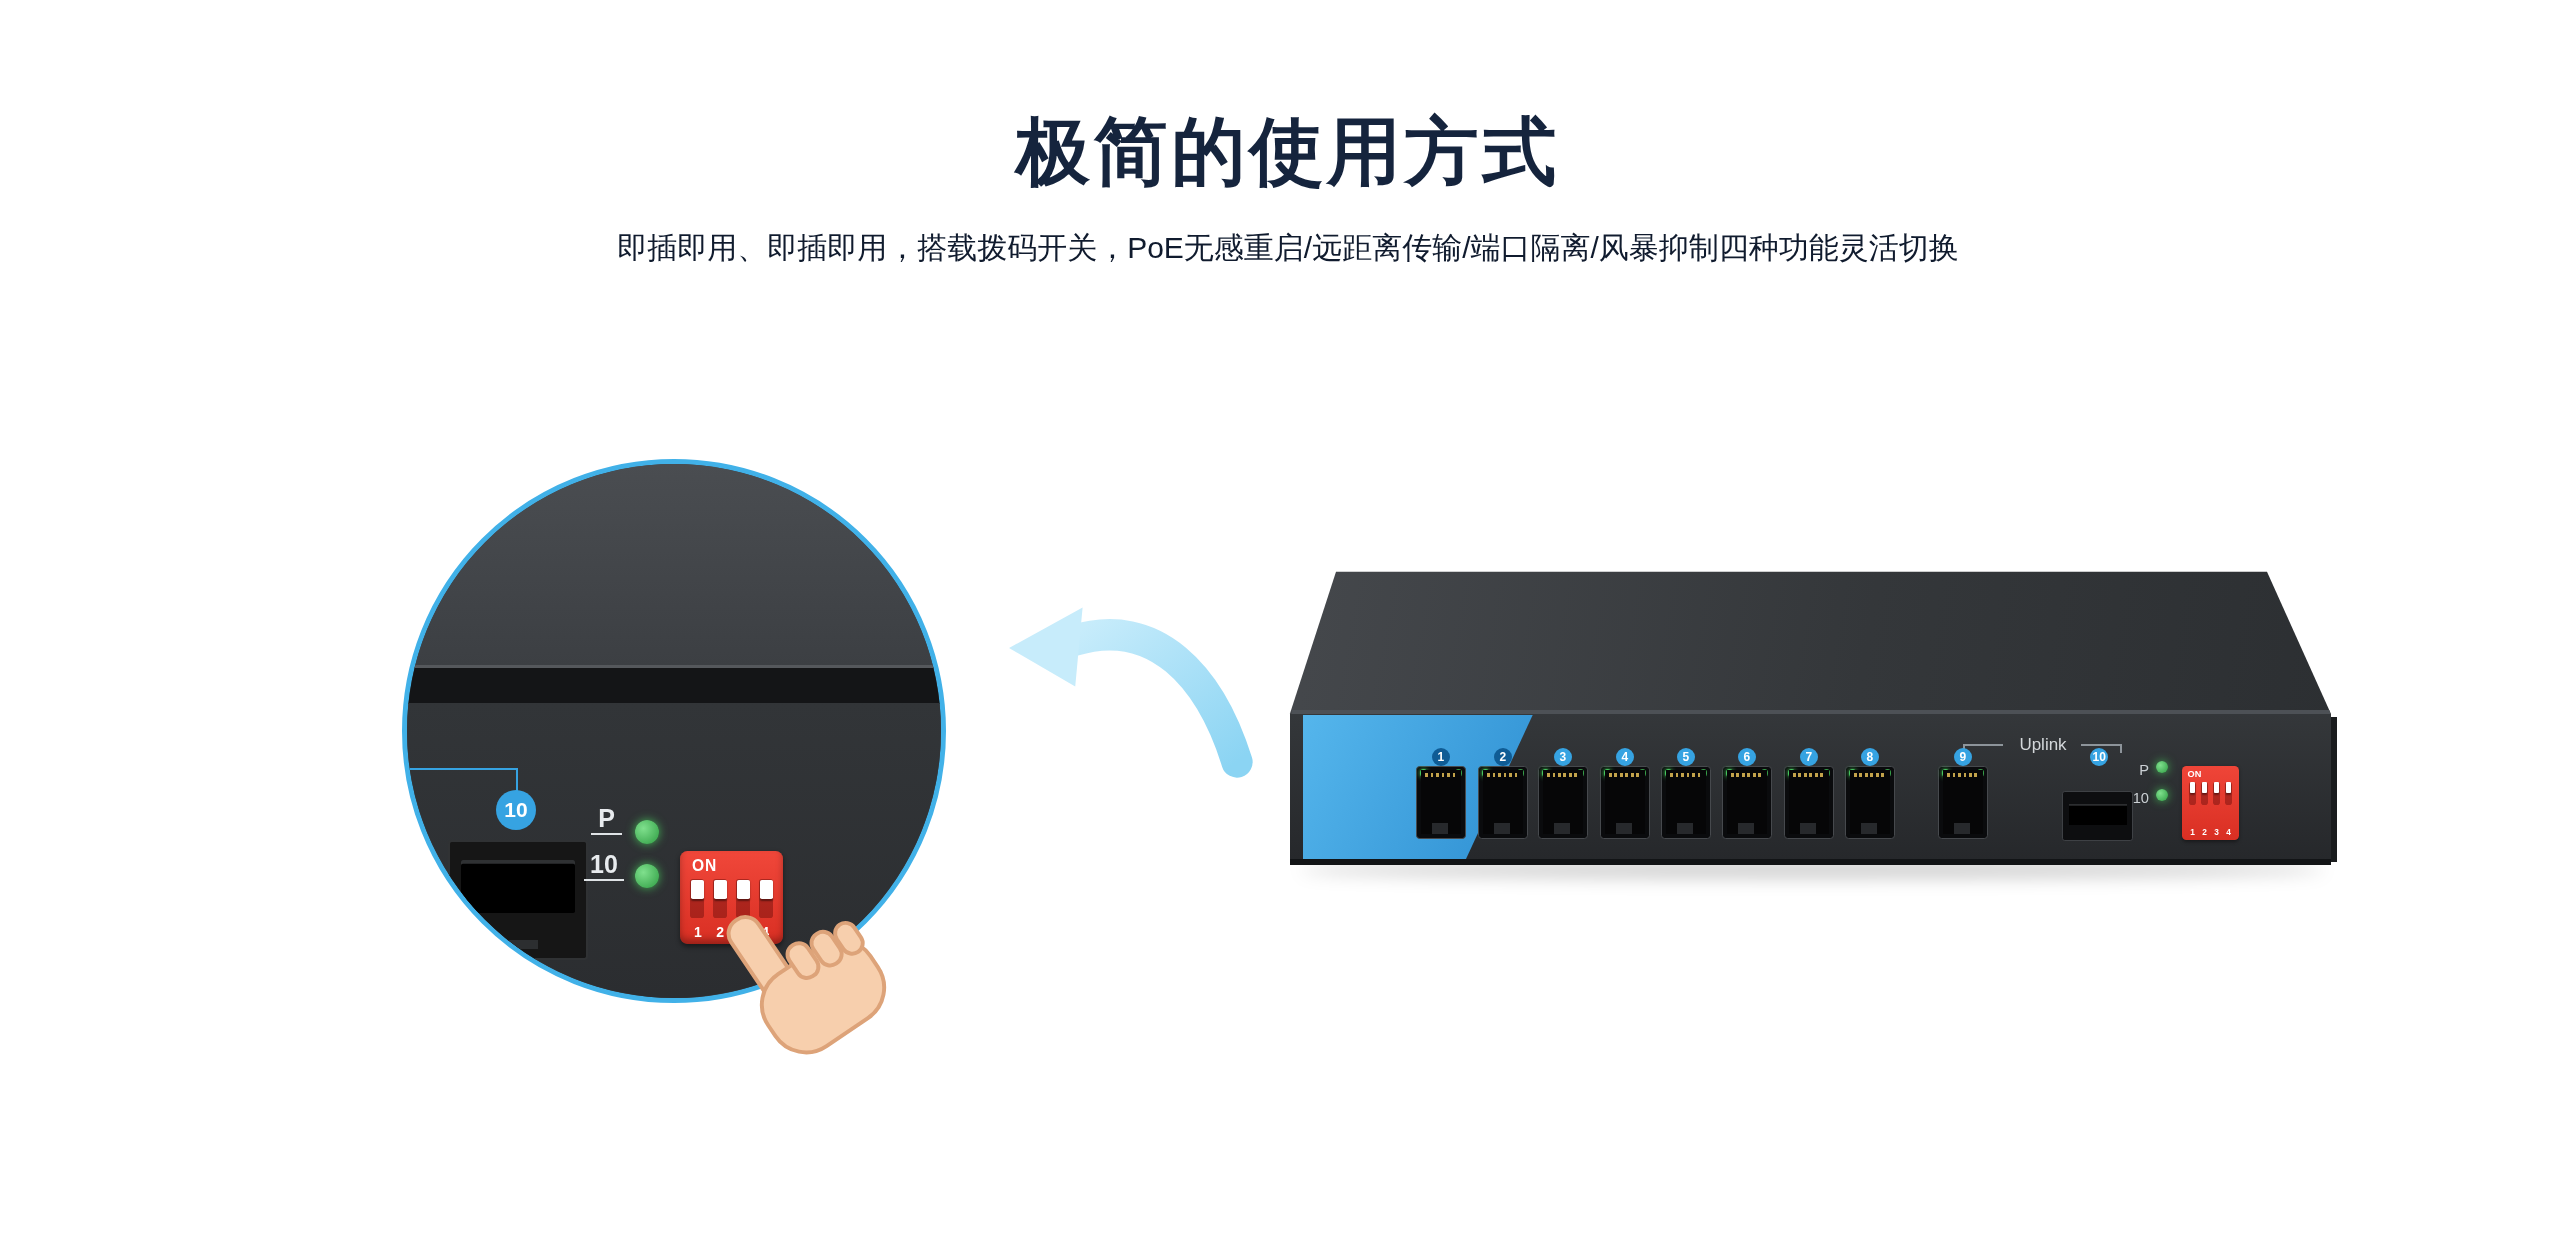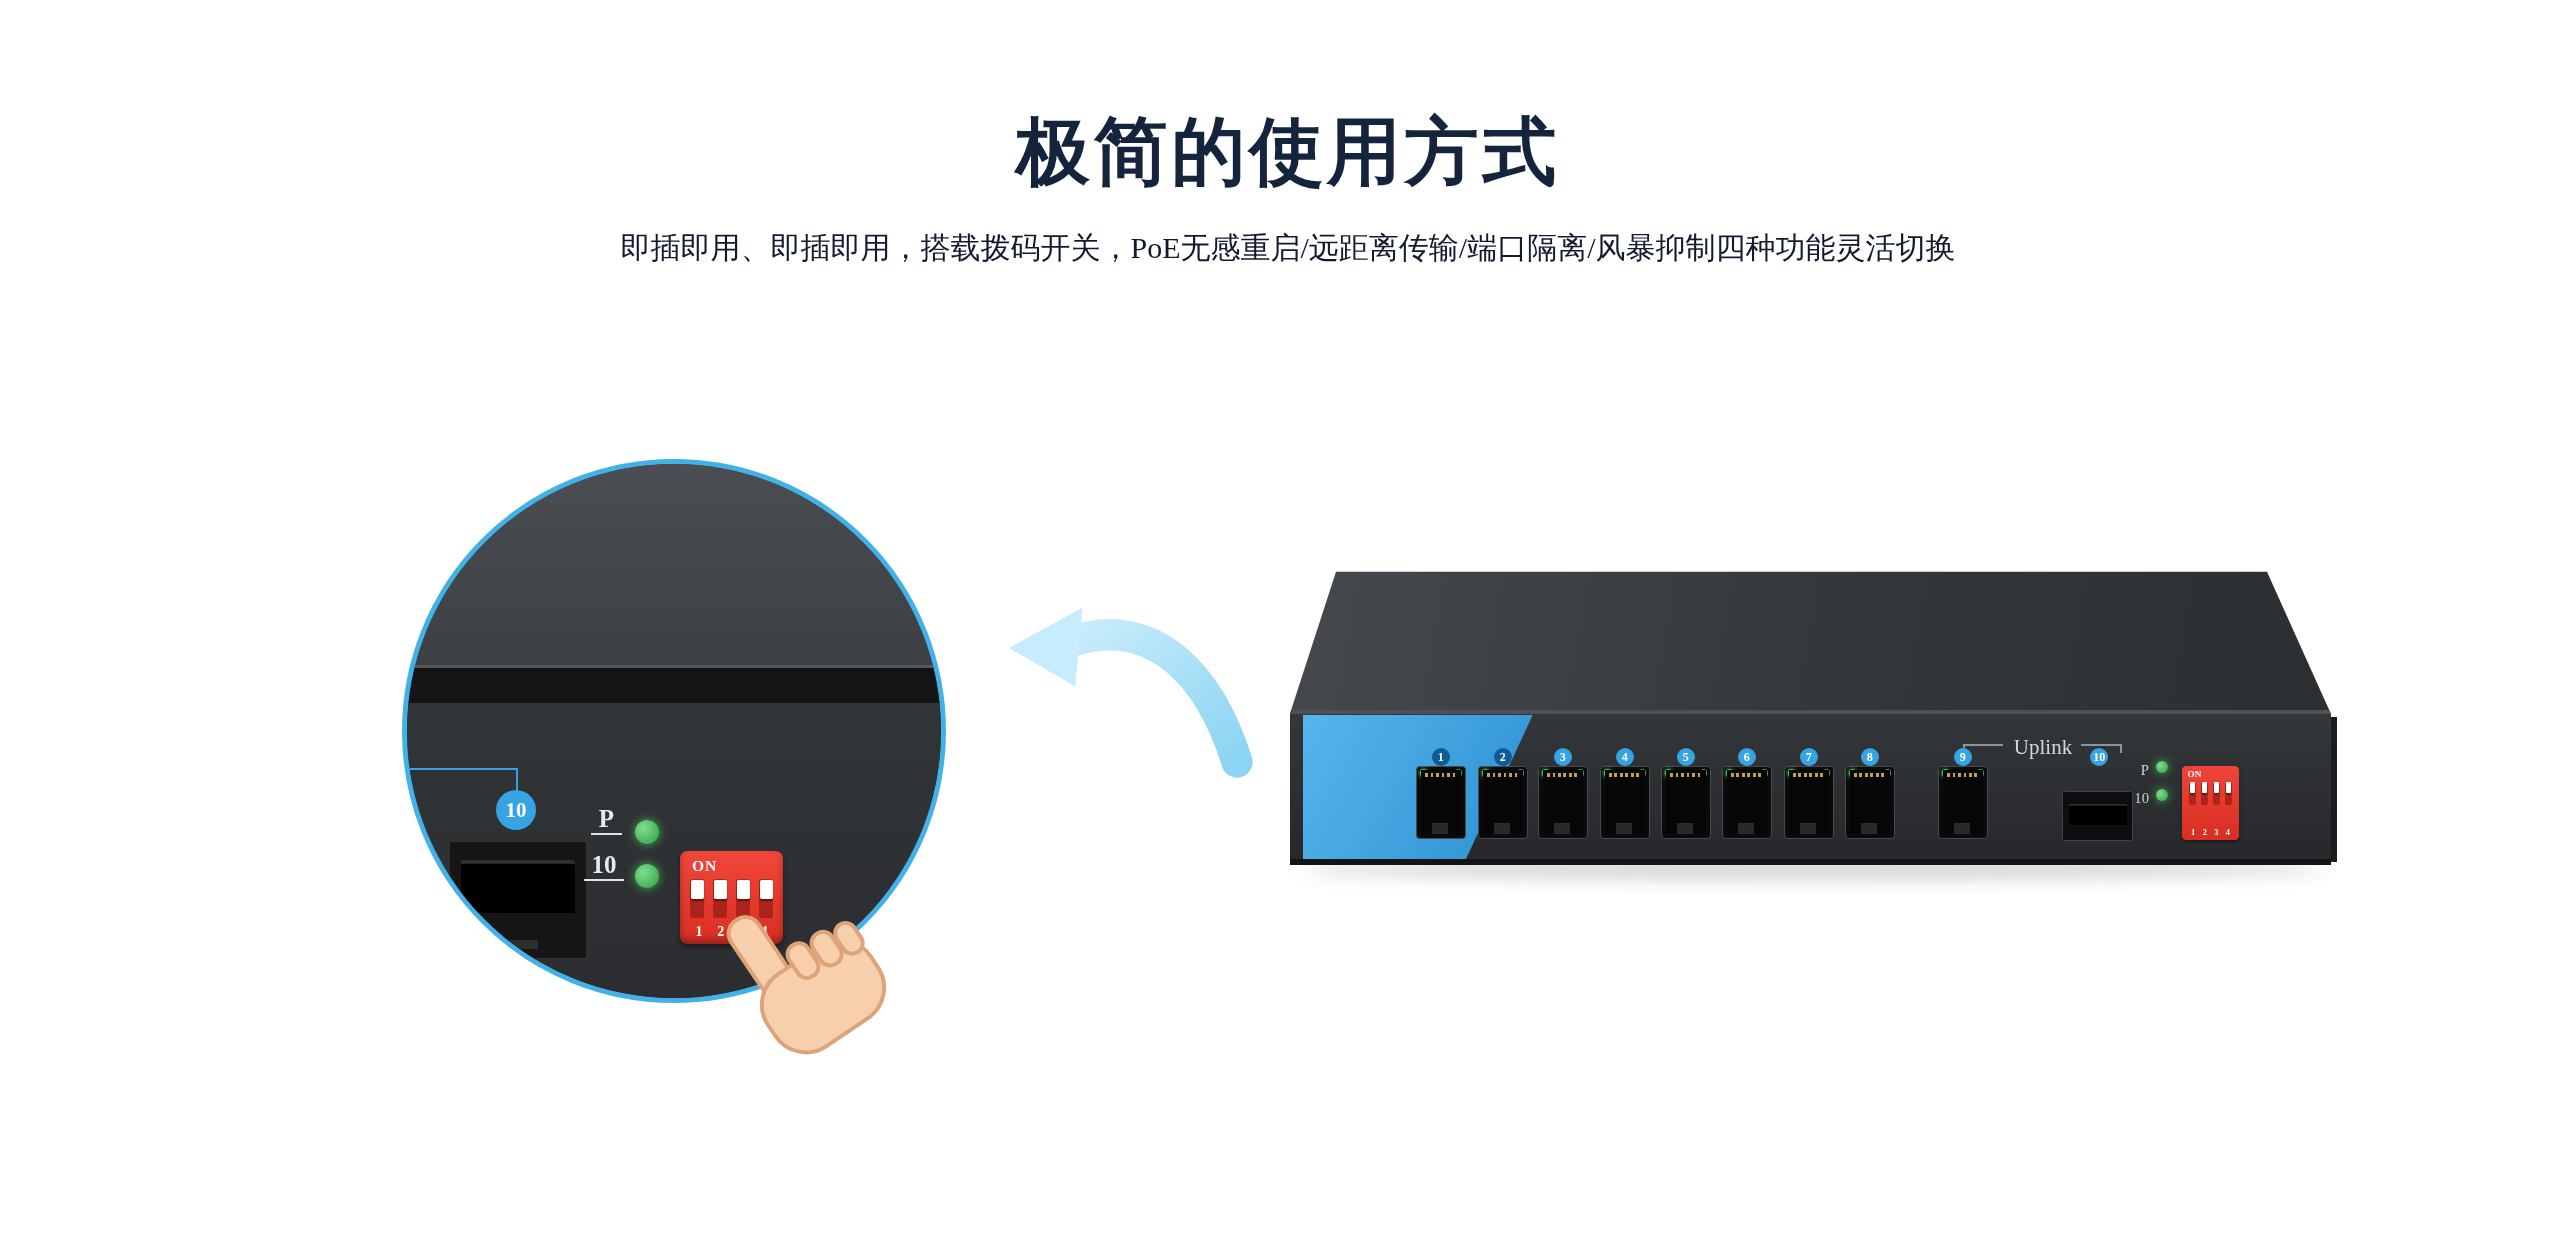--- a/index.html
+++ b/index.html
@@ -1,17 +1,17 @@
 <!DOCTYPE html>
 <html style="--title_navy: #15243d; --accent_blue: #36a3e2; --callout_ring: #41b1e8; --panel_blue: #2e8fd2; --dip_red: #d92f23; --led_green: #2e9c42; --switch_body: #34373a;font-size:14.7px"><head>
 <meta charset="utf-8">
 <style>
   html,body{margin:0;padding:0;background:#fff;}
   .stage{position:relative;width:2576px;height:1253px;background:#ffffff;overflow:hidden;
-         font-family:Liberation Serif, serif;}
+         font-family:Liberation Sans, sans-serif;}
 
   
   .title{position:absolute;top:103px;left:0;width:100%;text-align:center;
          font-size:74px;font-weight:800;letter-spacing:3.7px;color:var(--title_navy,#15243d);}
   .subtitle{position:absolute;top:228px;left:0;width:100%;text-align:center;
             font-size:30px;color:#101b2e;}
 
   
   .callout{position:absolute;left:402px;top:459px;width:534px;height:534px;border-radius:50%;
            border:5.5px solid var(--callout_ring,#41b1e8);overflow:hidden;background:#3c3f43;}
@@ -90,21 +90,21 @@
   .port .inner{position:absolute;left:3.7px;right:3.7px;top:3.7px;bottom:3.7px;background:#060607;}
   .port .pins{position:absolute;left:8.3px;right:8.3px;top:6.4px;height:4.6px;
               background:repeating-linear-gradient(90deg,#c2a24a 0 2.8px,#060607 2.8px 5.5px);}
   .port .notch{position:absolute;left:14.7px;bottom:3.7px;width:16.6px;height:11px;background:#27292c;}
   .port .led-l{position:absolute;left:2.8px;top:2.8px;width:7.4px;height:7.4px;border-radius:50%;
                background:#46c95f;box-shadow:0 0 5.5px rgba(80,220,100,.9);}
   .port .led-r{position:absolute;right:2.8px;top:2.8px;width:7.4px;height:7.4px;border-radius:50%;
                background:#379e48;}
 
   .upl-label{position:absolute;left:718px;top:165px;width:74px;text-align:center;
-             color:#d3d7da;font-size:21px;}
+             color:#d3d7da;font-size:17px;}
   .upl-line{position:absolute;top:174px;width:40px;height:1.8px;background:#8d949a;}
   .upl-line.l{left:675px;} .upl-line.r{left:793px;}
   .upl-tick{position:absolute;top:174px;width:1.8px;height:9.2px;background:#8d949a;}
   .upl-tick.l{left:675px;} .upl-tick.r{left:832px;}
 
   .sw-sfp{position:absolute;left:774px;top:221px;width:71px;height:50px;background:#0d0e10;
           border:1.8px solid #3e4145;border-radius:2.8px;box-sizing:border-box;}
   .sw-sfp .slot{position:absolute;left:5.5px;right:5.5px;top:12px;height:21px;background:#000;
                 box-shadow:inset 0 1.8px 0 #2c2e30;}
 

